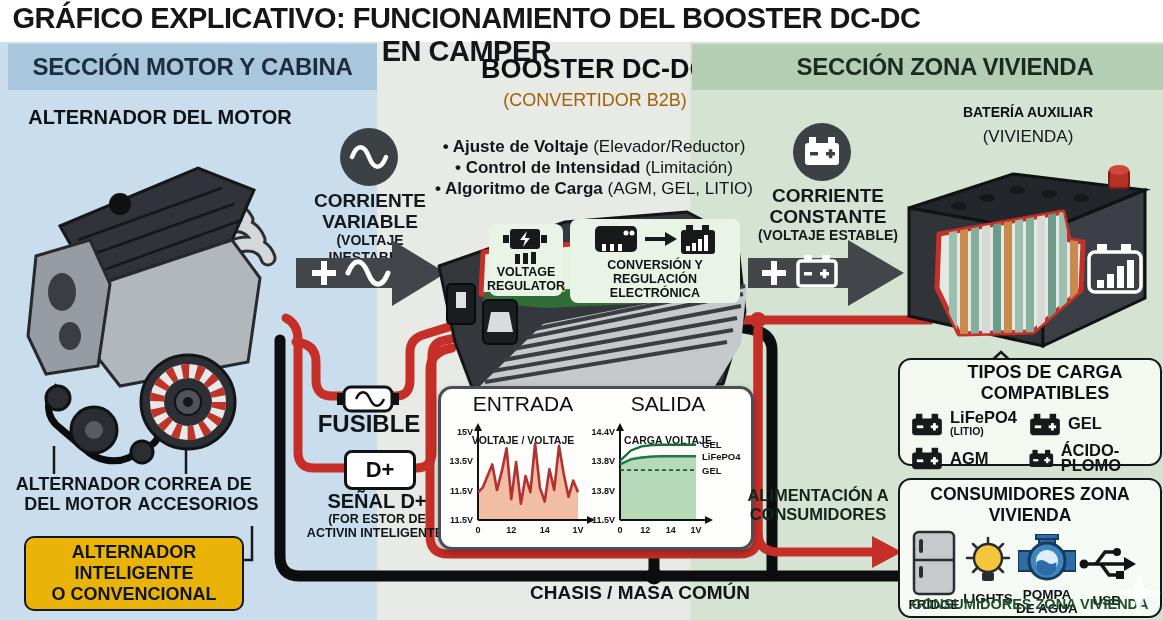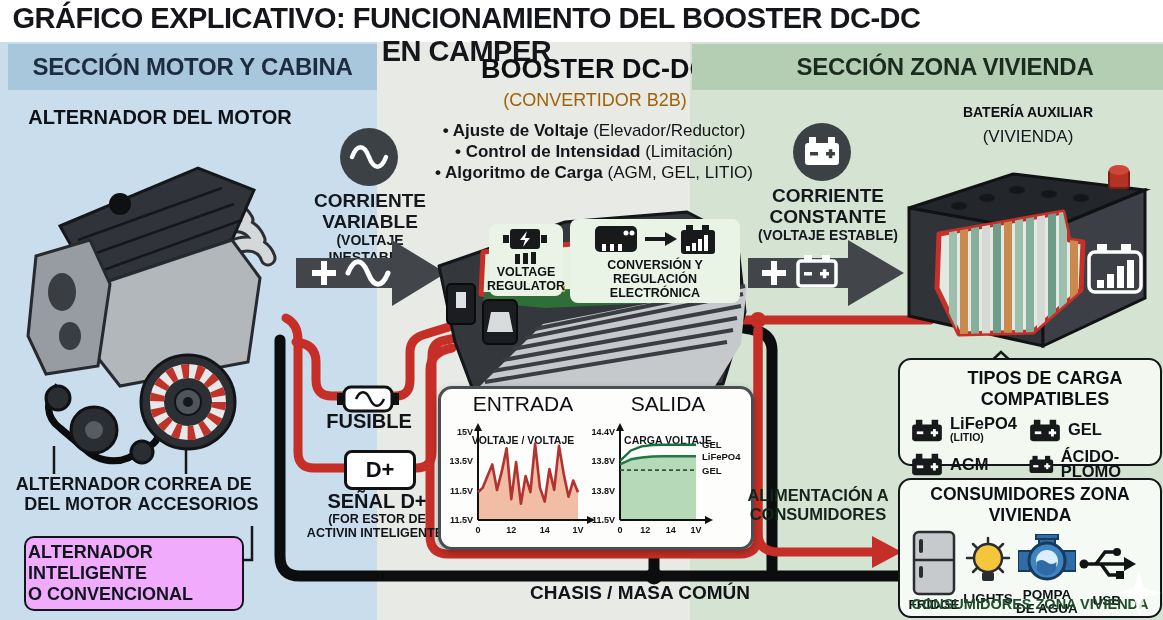--- a/index.html
+++ b/index.html
@@ -18,54 +18,54 @@
   .band-gray{left:377px;width:313px;background:#e8eae6;}
   .band-green{left:690px;width:473px;background:#d4e3d2;}
 
   .hdr-bar{top:44px;height:46px;display:flex;align-items:center;justify-content:center;
            font-size:24px;font-weight:bold;letter-spacing:-0.3px;}
   .hdr-blue{left:8px;width:369px;background:#a9c7dc;color:#1d2d3f;}
   .hdr-green{left:692px;width:458px;background:#b4ceb3;color:#1c2b20;padding-left:24px;}
 
   .booster-title{left:430px;top:54px;width:330px;font-size:27px;font-weight:bold;color:#0d0f12;}
   .booster-subtitle{left:430px;top:84px;width:330px;font-size:18px;color:#a16207;margin-top:6px;}
-  .bullets{left:398px;top:120px;width:392px;font-size:17px;line-height:21px;color:#141619;}
+  .bullets{left:398px;top:136px;width:392px;font-size:17px;line-height:21px;color:#141619;}
   .bullets .rest{font-weight:normal;}
 
   .alt-heading{left:18px;top:106px;width:284px;font-size:20px;font-weight:bold;color:#0e1116;}
   .small-label{font-size:18px;font-weight:bold;line-height:20px;color:#121519;}
-  .callout-box{left:24px;top:536px;width:212px;background:#f0abfc;border:2.5px solid #14171a;
+  .callout-box{left:24px;top:536px;width:212px;background:#eab308;border:2.5px solid #14171a;
                border-radius:10px;padding:4px 2px;font-size:18px;line-height:21px;font-weight:bold;
-               text-align:left;color:#10151c;}
+               text-align:center;color:#10151c;}
 
   .flow-text{font-size:19px;line-height:21px;font-weight:bold;color:#15181c;}
   .flow-text .sub{font-size:14px;line-height:17px;}
 
-  .fuse-label{left:300px;top:410px;width:138px;font-size:20px;font-weight:bold;}
+  .fuse-label{left:300px;top:410px;width:138px;font-size:24px;font-weight:bold;}
   .dplus-badge{left:344px;top:450px;width:66px;height:34px;background:#ffffff;border:3px solid #101214;
                border-radius:8px;display:flex;align-items:center;justify-content:center;
                font-size:22px;font-weight:bold;color:#0d0f12;}
   .dplus-label{left:296px;top:490px;width:162px;font-size:20px;font-weight:bold;}
   .dplus-sub{left:288px;top:512px;width:178px;font-size:12.5px;line-height:14px;font-weight:bold;}
 
   .charts-panel{left:438px;top:386px;width:310px;height:158px;background:#fdfdfc;
                 border:3px solid #4a4e52;border-radius:14px;box-shadow:0 3px 7px rgba(0,0,0,0.28);}
   .chart-title{font-size:21px;font-weight:normal;color:#0d0f12;}
   .chart-sub{font-size:10.5px;font-weight:bold;color:#141619;margin-top:20px;}
   svg.chart text{font-family:"Liberation Sans",sans-serif;font-weight:bold;fill:#101214;}
 
   .plate{background:#e9f4e6;border-radius:8px;text-align:center;font-weight:bold;color:#0f1215;
          display:flex;flex-direction:column;align-items:center;}
 
   .bat-heading{left:898px;top:104px;width:260px;font-size:14px;font-weight:bold;color:#0e1116;}
   .bat-sub{left:898px;top:127px;width:260px;font-size:17px;color:#15181c;}
 
   .info-box{background:#f3f8f1;border:2.5px solid #14171a;border-radius:13px;}
   .tipos-box{left:898px;top:358px;width:260px;height:104px;}
-  .tipos-title{font-size:18px;font-weight:bold;text-align:center;margin-top:8px;color:#0e1014;padding-left:30px;}
+  .tipos-title{font-size:18px;font-weight:bold;text-align:center;margin-top:2px;color:#0e1014;padding-left:30px;}
   .tipos-grid{display:grid;grid-template-columns:118px 1fr;grid-row-gap:6px;padding:6px 6px 0 10px;}
   .tipo-item{display:flex;align-items:center;gap:6px;}
   .tipo-label{font-size:16.5px;font-weight:bold;line-height:15px;color:#101316;}
   .tipo-sub{font-size:10.5px;font-weight:bold;}
 
   .cons-box{left:898px;top:478px;width:260px;height:136px;background:#f6faf4;}
   .cons-title{font-size:17.5px;font-weight:bold;text-align:center;margin-top:4px;color:#0e1014;}
   .cons-row{display:flex;justify-content:flex-start;padding:4px 8px 0 8px;}
   .cons-item{display:flex;flex-direction:column;align-items:center;}
   .cons-label{font-size:13.5px;font-weight:bold;line-height:14px;text-align:center;color:#101316;}

